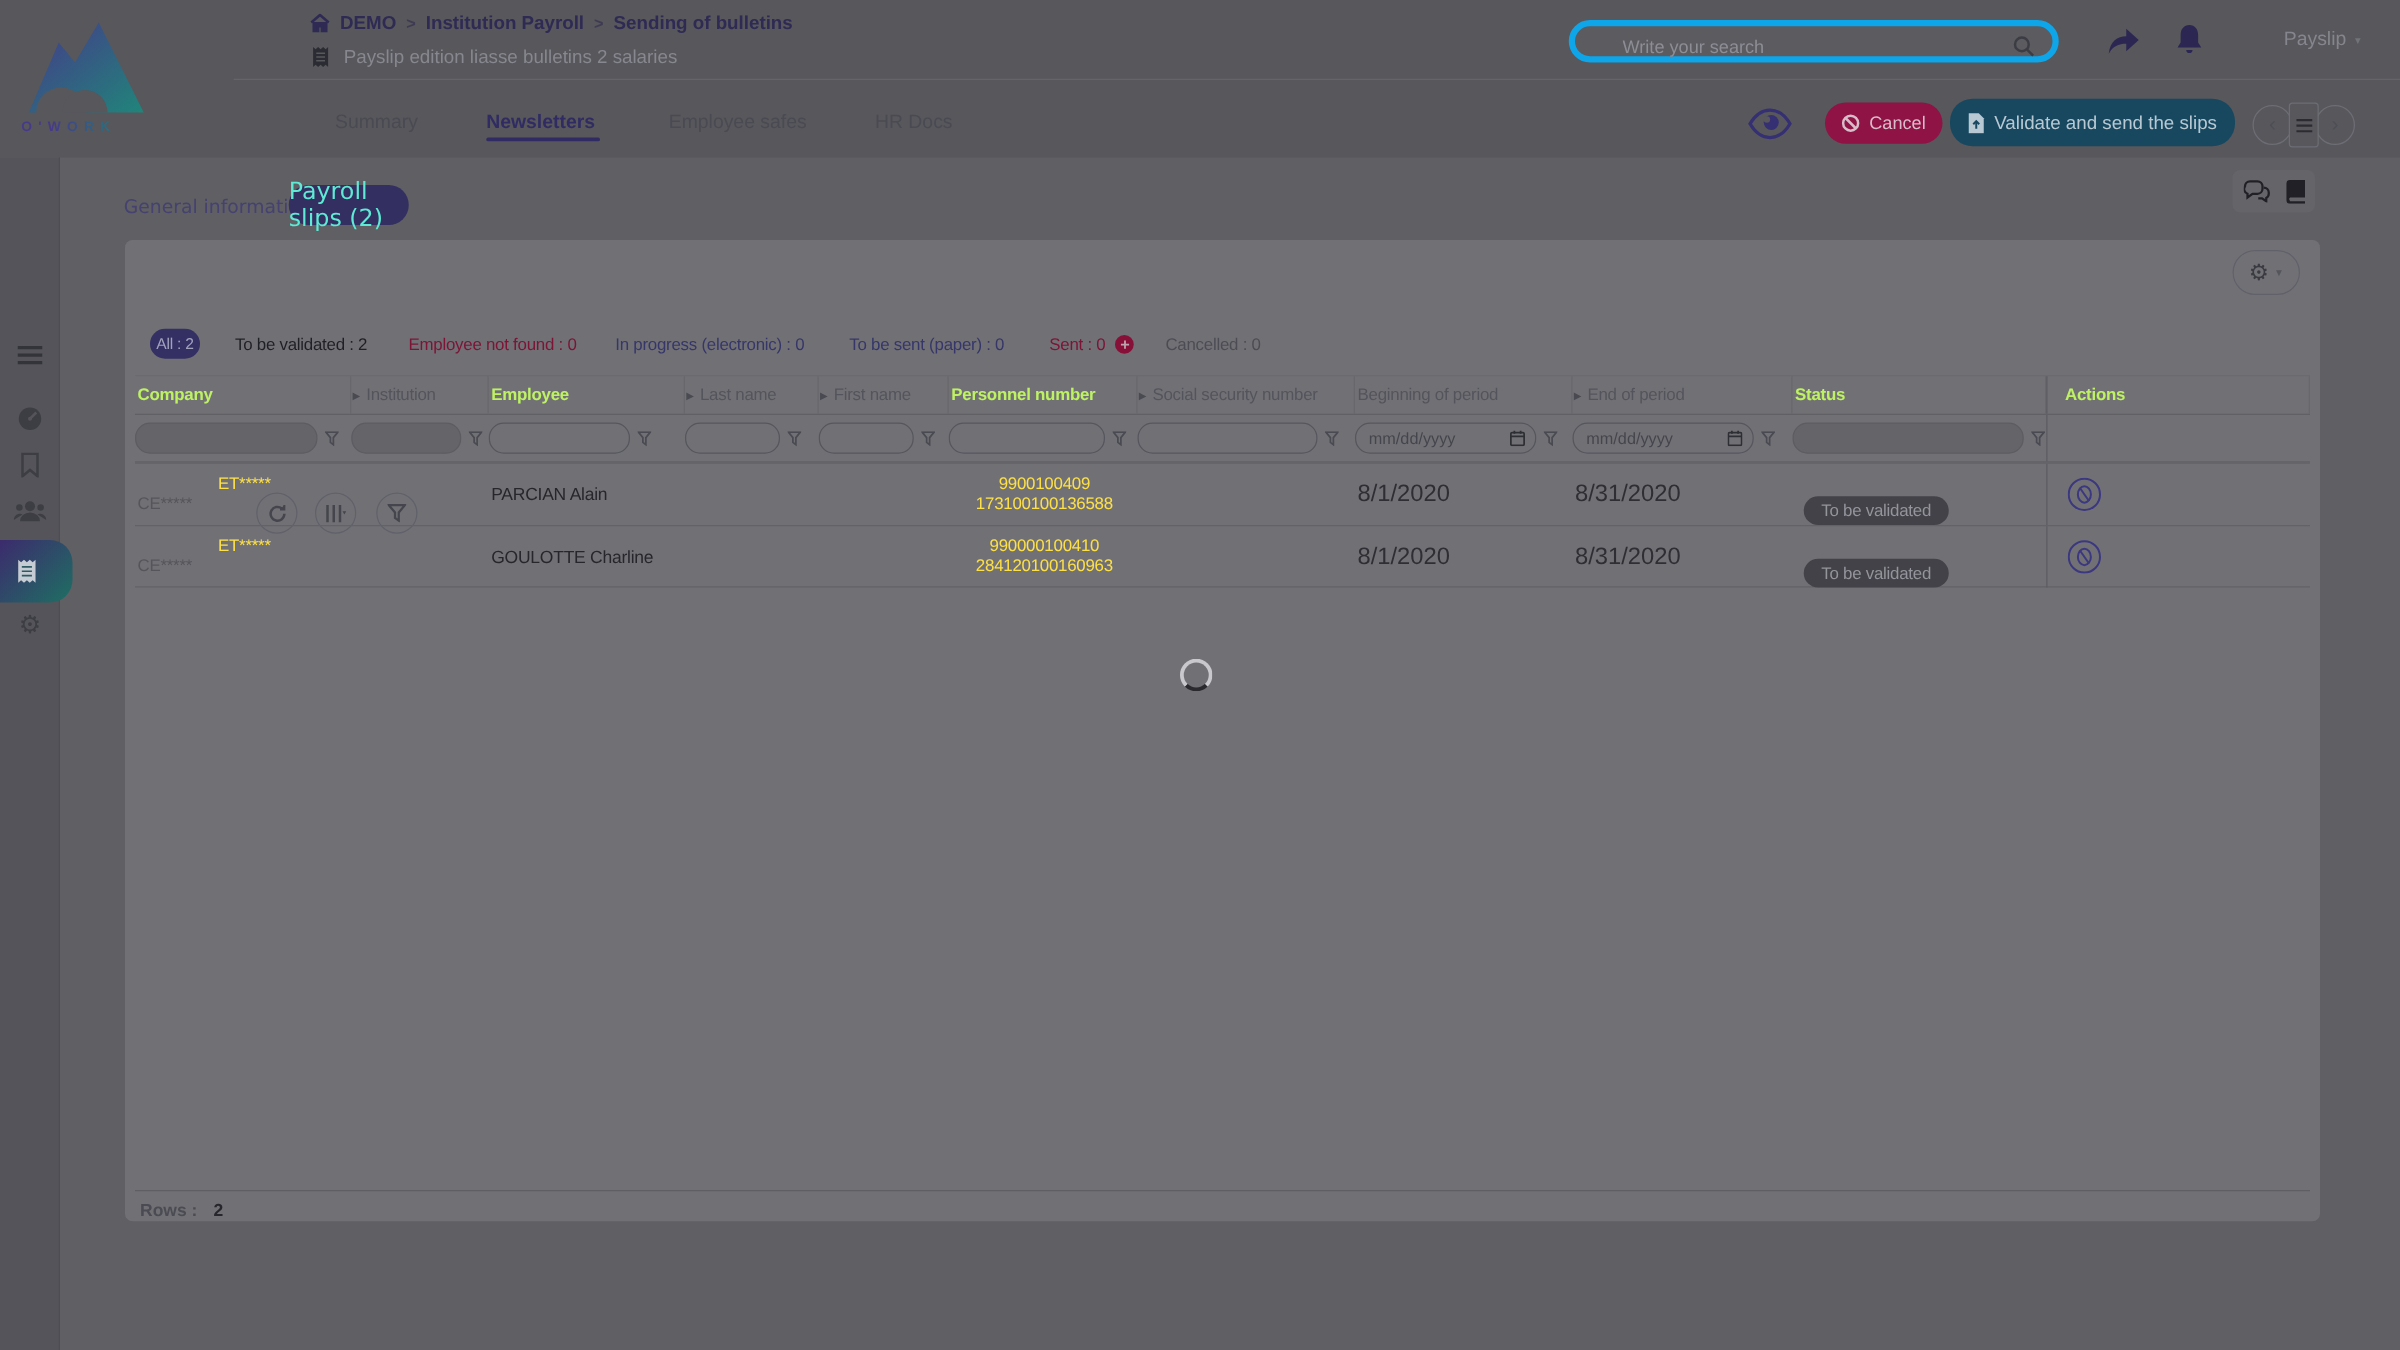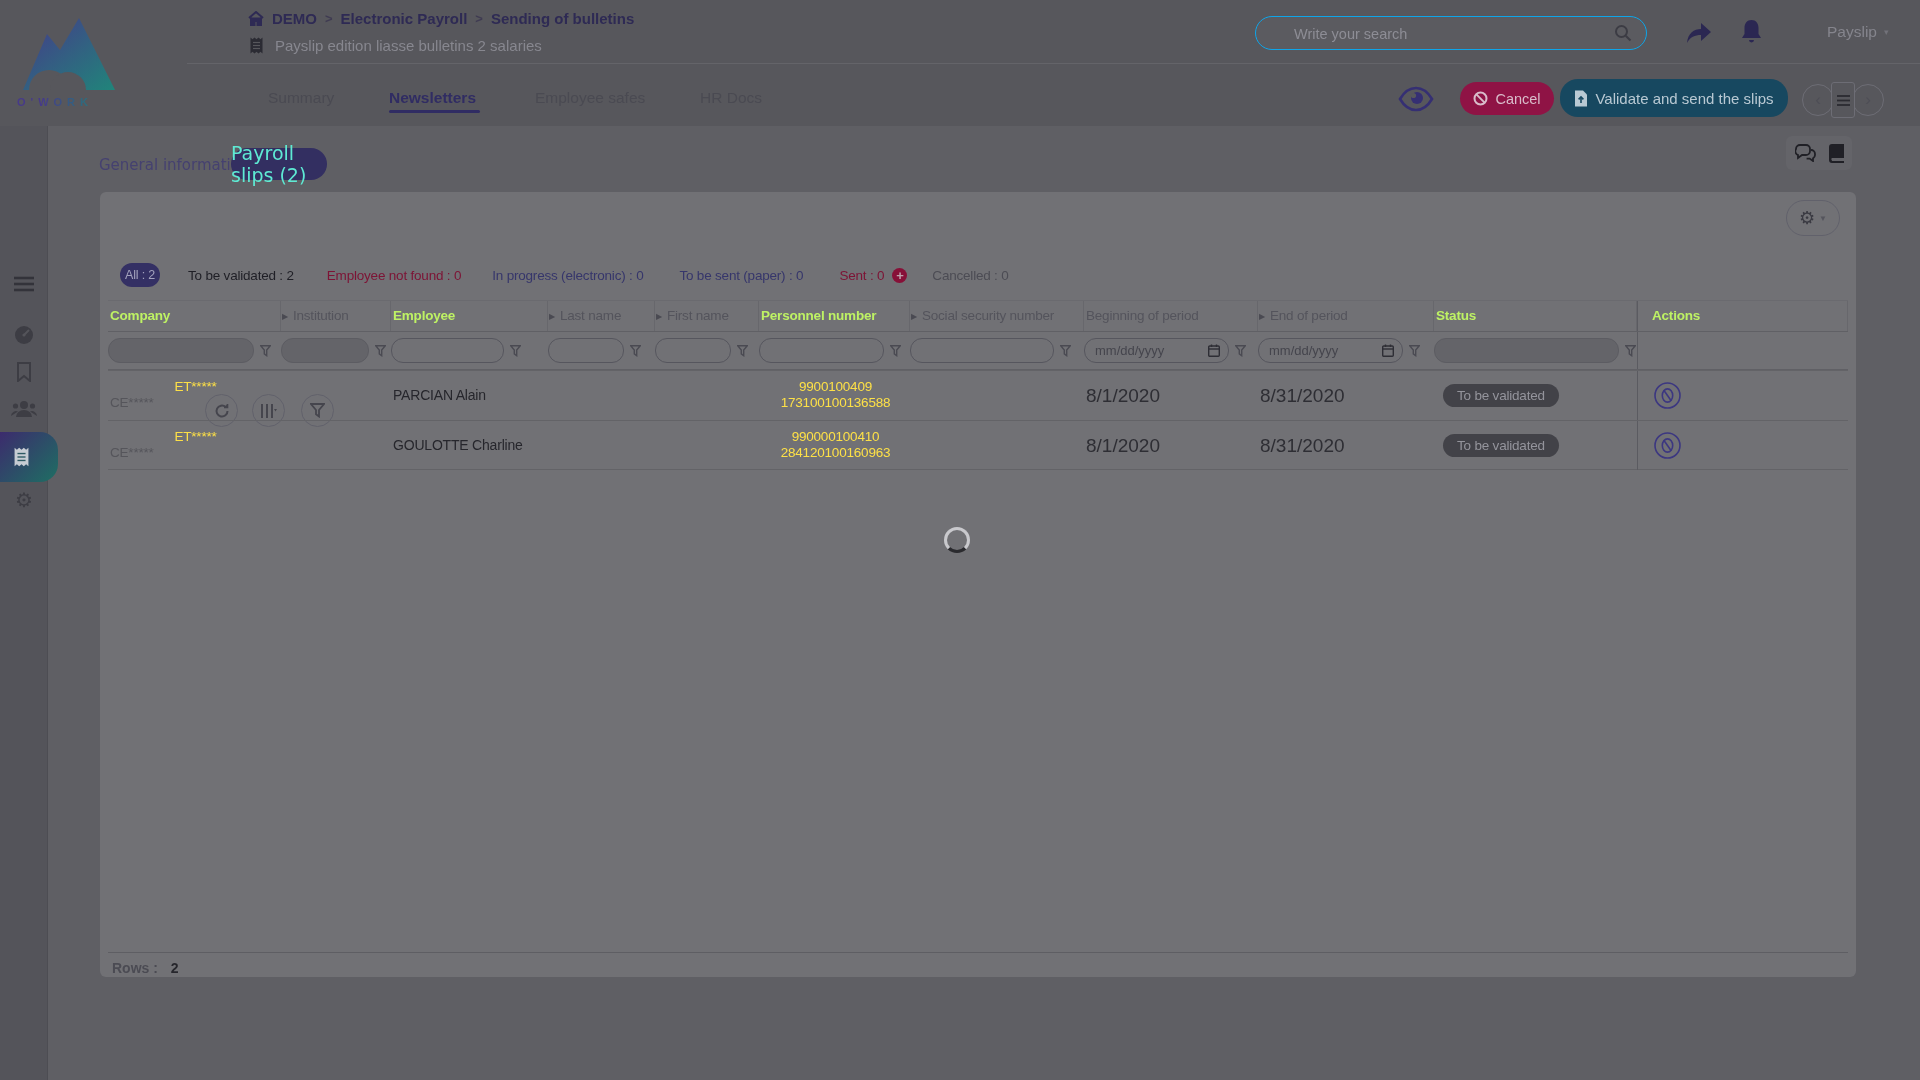--- a/index.html
+++ b/index.html
@@ -13,21 +13,21 @@
   .logo-block{position:absolute;left:17px;top:12px;width:120px;}
   .brand{display:block;margin-top:2px;font-size:11px;font-weight:bold;letter-spacing:5px;
          background:linear-gradient(90deg,#46398a 20%,#20857a 75%);
          -webkit-background-clip:text;background-clip:text;color:transparent;}
   .breadcrumb{position:absolute;left:248px;top:10px;display:flex;align-items:center;gap:8px;
               font-size:15px;font-weight:bold;color:#2e2a54;text-align:right;}
   .crumb-sep{color:#3f3b52;font-size:13px;}
   .subtitle{position:absolute;left:250px;top:37px;display:flex;align-items:center;gap:12px;
             font-size:15px;color:#87878f;}
   .subtitle .icon{color:#2b2b33;}
-  .search-pill{position:absolute;left:1255px;top:16px;width:392px;height:34px;border:1px solid #0ea5e9;
+  .search-pill{position:absolute;left:1255px;top:16px;width:392px;height:34px;border:5px solid #0ea5e9;
                border-radius:17px;background:#5b5b60;box-sizing:border-box;}
   .search-pill input{position:absolute;left:36px;top:0;width:300px;height:32px;border:none;outline:none;
                background:transparent;font-size:14.5px;color:#b9b9c0;font-family:"Liberation Sans",sans-serif;}
   .search-pill input::placeholder{color:#8d8d95;opacity:1;}
   .search-pill .icon{position:absolute;right:14px;top:7px;color:#3c3c44;}
   .hd-icon{position:absolute;color:#2b2752;cursor:pointer;}
   .user-menu{position:absolute;left:1827px;top:23px;display:flex;align-items:center;gap:7px;
              font-size:15.5px;color:#85858d;cursor:pointer;}
   .user-menu .caret{font-size:9px;color:#72727a;}
 
@@ -104,21 +104,21 @@
   .cal-icon{position:absolute;right:9px;top:6px;color:#2e2e35;pointer-events:none;}
   .funnel{margin-left:6px;color:#4a4a52;cursor:pointer;flex:none;}
   .col-actions{border-left:1px solid #5b5b61;}
   .trow{height:50px;border-top:1px solid #636367;box-sizing:border-box;}
   .trow.last{border-bottom:1px solid #636367;}
   .row1{top:178px;} .row2{top:228px;}
   .two-line{padding:8px 0 0 2px;line-height:16px;font-size:13.5px;letter-spacing:-0.2px;}
   .two-line .l1{color:#fde047;text-align:center;} .two-line .l2{color:#55555b;}
   .cell-name{font-size:14px;color:#26262c;line-height:49px;padding-left:2px;letter-spacing:-0.2px;}
   .cell-date{font-size:19px;color:#2e2e34;line-height:49px;padding-left:2px;}
-  .cell-status{display:flex;align-items:center;padding-left:9px;}
+  .cell-status{display:flex;align-items:flex-end;padding-left:9px;}
   .badge{background:#424248;border-radius:12px;padding:4px 14px;font-size:13.5px;color:#94949c;letter-spacing:-0.2px;}
   .cell-action{display:flex;align-items:center;padding-left:16px;}
   .ban-btn{color:#3c3781;cursor:pointer;display:flex;}
   .card-footer{position:absolute;left:8px;right:8px;top:760px;border-top:1px solid #5e5e63;
                padding:7px 4px;font-size:14px;}
   .rows-label{color:#4b4b53;font-weight:bold;}
   .rows-count{color:#26262c;font-weight:bold;margin-left:9px;}
 
   .spinner{position:absolute;left:944px;top:527px;width:26px;height:26px;border-radius:50%;
            border:3px solid #c9c9cd;border-bottom-color:#2a2a2e;box-sizing:border-box;z-index:50;}
@@ -150,21 +150,21 @@
 
     <div class="breadcrumb">
       <span>
         <svg width="16" height="15" viewBox="0 0 16 15" fill="none" stroke="#2e2a54" stroke-width="2">
           <path d="M1,7 L8,1 L15,7"></path>
             <path d="M3,6.5 V14 H6.5 V10 H9.5 V14 H13 V6.5" fill="#2e2a54"></path>
         </svg>
       </span>
       <span>DEMO</span>
       <span class="crumb-sep">&gt;</span>
-      <span>Electronic Payroll</span>
+      <span>Institution Payroll</span>
       <span class="crumb-sep">&gt;</span>
       <span>Sending of bulletins</span>
     </div>
 
     <div class="subtitle">
       <span class="icon">
         <svg width="13" height="17" viewBox="0 0 13 17" fill="currentColor">
           <path d="M0.5,0.5 l2,1.8 2,-1.8 2,1.8 2,-1.8 2,1.8 2,-1.8 v16 l-2,-1.8 -2,1.8 -2,-1.8 -2,1.8 -2,-1.8 -2,1.8 Z"></path>
           <g stroke="#57575c" stroke-width="1.2">
               <line x1="3" y1="5.5" x2="10" y2="5.5"></line>

